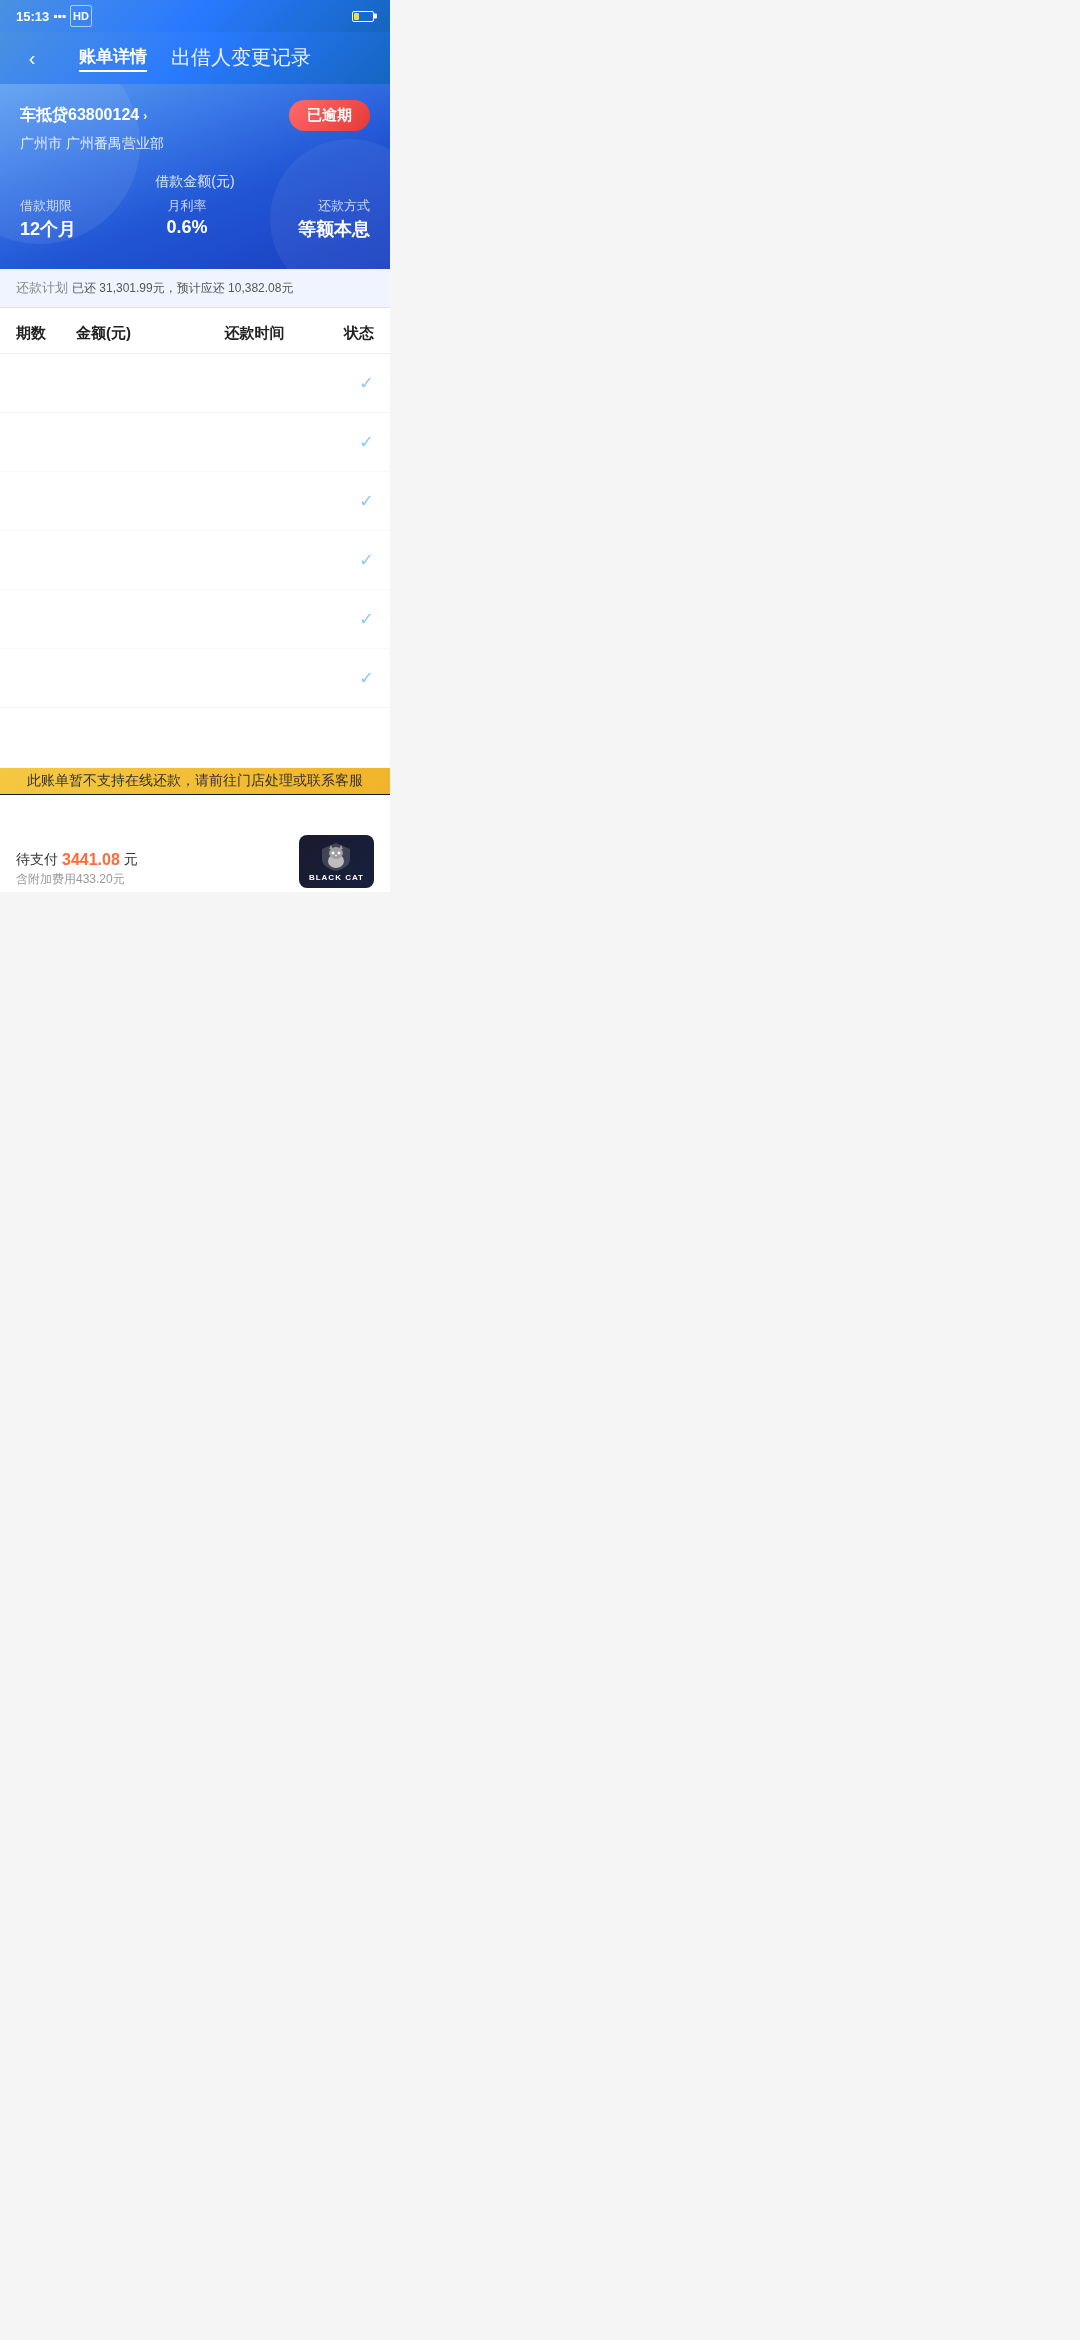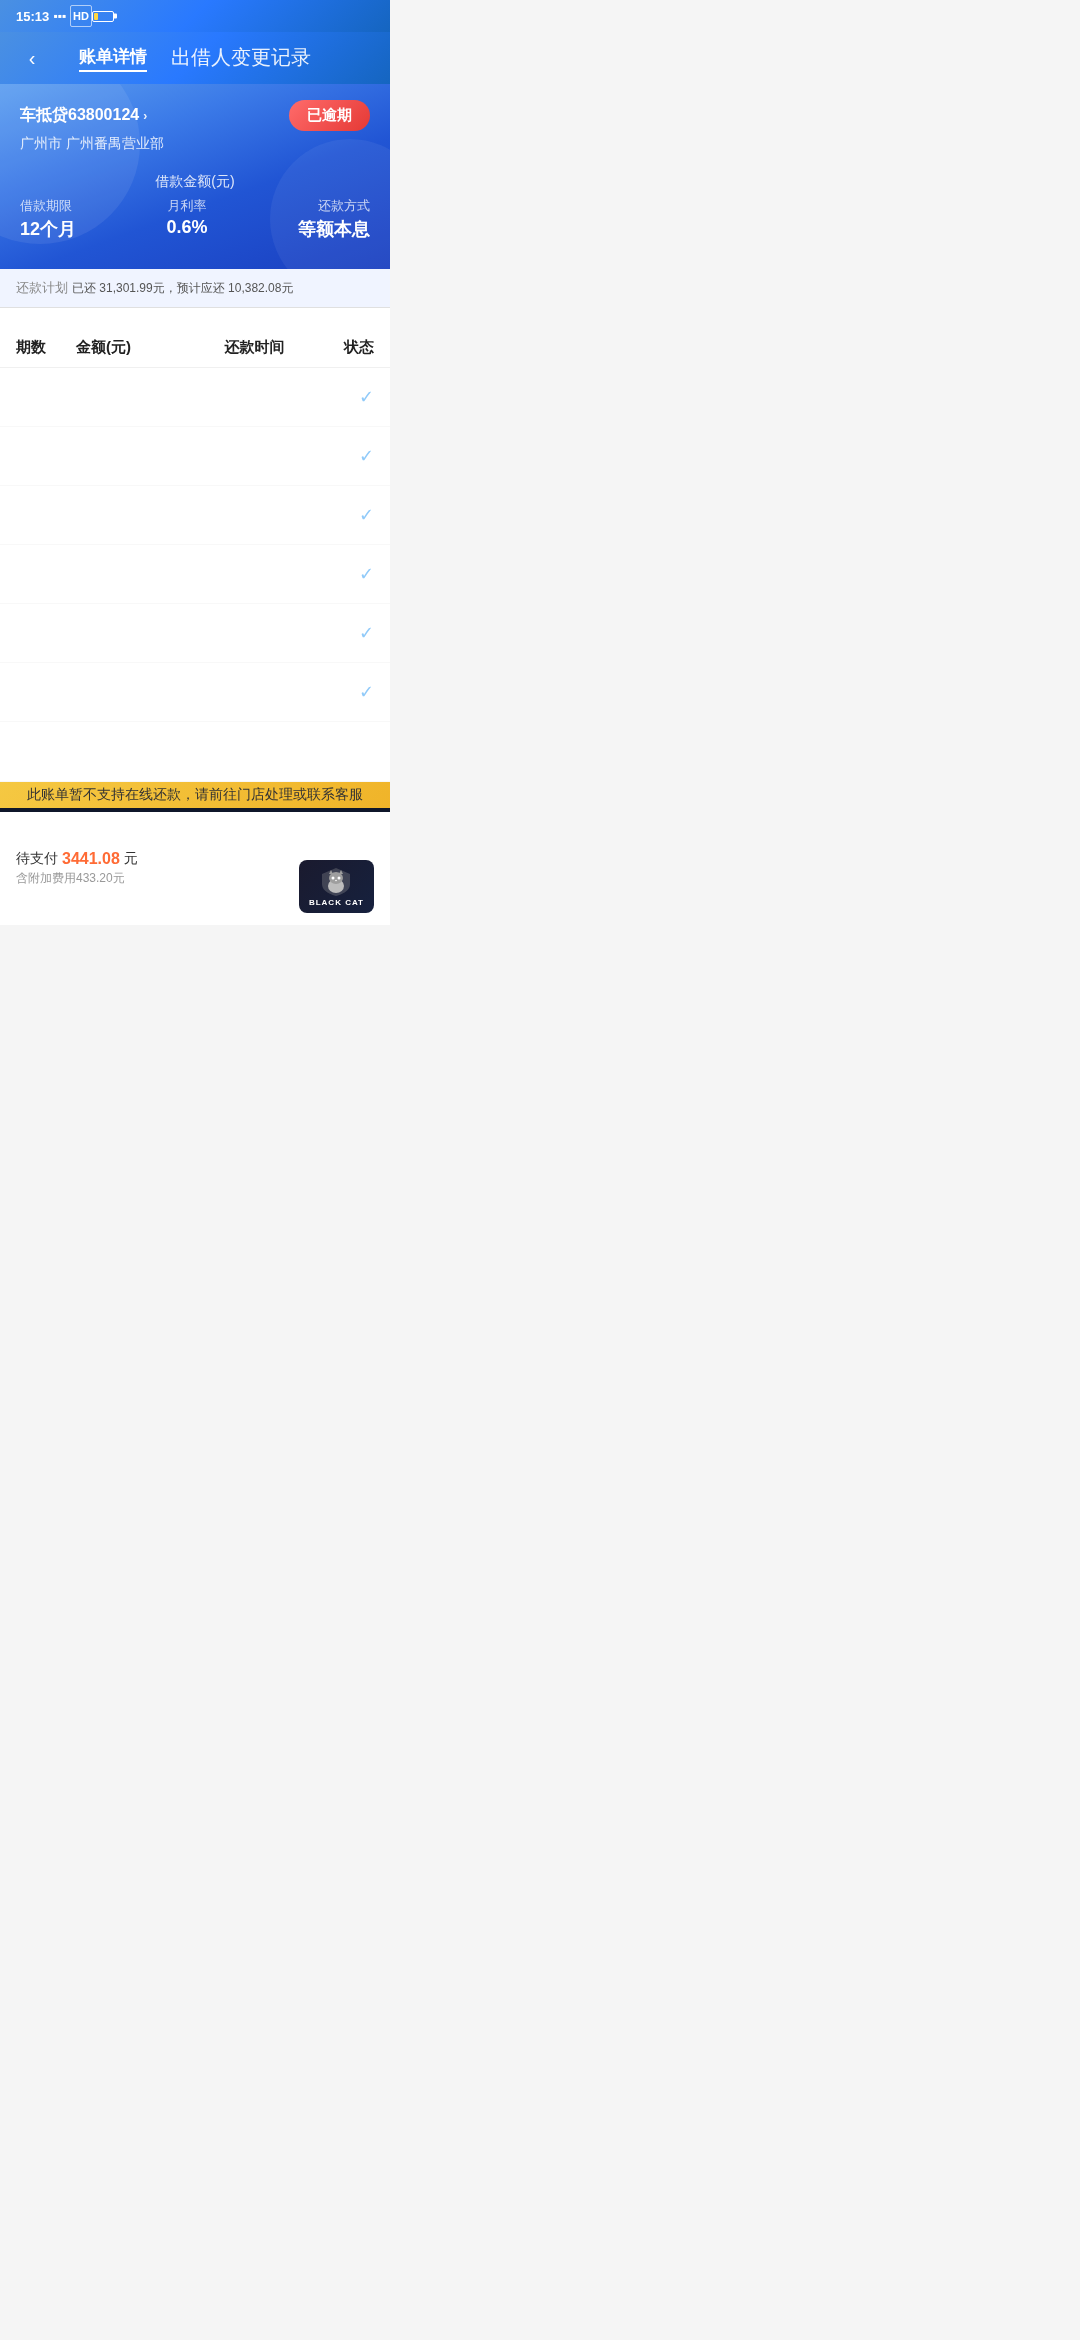--- a/index.html
+++ b/index.html
@@ -9,21 +9,21 @@
       min-height: 844px;
       font-family: -apple-system, 'PingFang SC', 'Helvetica Neue', sans-serif;
       background: #f5f5f5;
       overflow-x: hidden;
     }
 
     
     .status-bar {
       display: flex;
       align-items: center;
-      justify-content: flex-start;
+      justify-content: space-between;
       padding: 6px 16px;
       background: linear-gradient(135deg, #4a90e2 0%, #2979ff 50%, #1565c0 100%);
       color: white;
       font-size: 13px;
       height: 32px;
     }
     .status-left { display: flex; align-items: center; gap: 4px; font-weight: 600; }
     .status-right { display: flex; align-items: center; gap: 4px; }
     .battery-icon {
       width: 22px; height: 11px;
@@ -206,21 +206,21 @@
     .summary-text {
       color: #555;
       font-size: 12px;
       white-space: nowrap;
     }
 
     
     .table-header {
       display: flex;
       align-items: center;
-      padding: 30px 16px 10px;
+      padding: 16px 16px 10px;
       background: white;
       border-bottom: 1px solid #f0f0f0;
     }
     .th {
       font-size: 15px;
       font-weight: 600;
       color: #222;
     }
     .th:nth-child(1) { flex: 0 0 60px; }
     .th:nth-child(2) { flex: 1; text-align: left; }
@@ -257,25 +257,25 @@
       padding: 4px 16px;
       color: #333;
       font-size: 14px;
       font-weight: 500;
       text-align: center;
     }
 
     
     .footer {
       background: white;
-      padding: 12px 16px;
-      display: flex;
-      align-items: center;
+      padding: 4px 16px;
+      display: flex;
+      align-items: flex-end;
       justify-content: space-between;
-      border-top: 4px solid #0f172a;
+      border-top: 1px solid #0f172a;
     }
     .footer-left {}
     .pending-label {
       font-size: 14px;
       color: #333;
       display: flex;
       align-items: center;
       gap: 4px;
     }
     .pending-amount {

